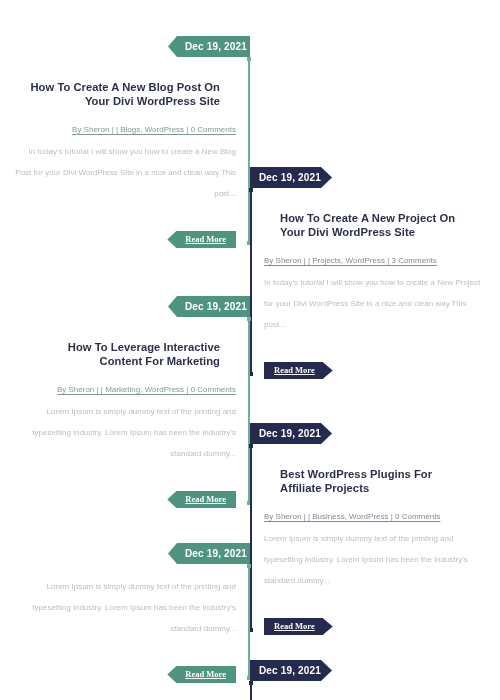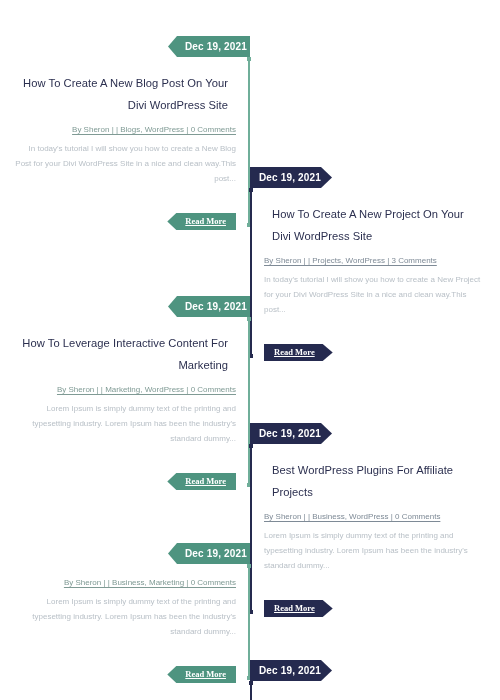--- a/index.html
+++ b/index.html
@@ -73,40 +73,40 @@
   .body .cap {
     position: absolute;
     width: 4px; height: 4px;
   }
   .entry.left  .body .cap { right: -3px; background: #6fae99; }
   .entry.right .body .cap { left:  -3px; background: #252a4f; }
   .body .cap.top    { top: 0px; }
   .body .cap.bottom { bottom: 0px; }
 
   .post-title {
-    margin: 8px;
+    margin: 16px;
     font-size: 11.2px;
-    font-weight: 400;
-    line-height: 22px;
+    font-weight: 700;
+    line-height: 14px;
     color: #2b2f4f;
     letter-spacing: 0.05px;
   }
   .post-meta {
     margin: 6px 0 6px 0;
     font-size: 8px;
     line-height: 11px;
     color: #7e8a96;
     text-decoration: underline;
     text-underline-offset: 1.5px;
   }
   .entry.left  .post-meta { color: #7f9a94; }
   .post-excerpt {
     margin: 5px 0 0 0;
     font-size: 8px;
-    line-height: 15px;
+    line-height: 21px;
     color: #b9c0c7;
   }
 
   
   .readmore-row { margin-top: 24px; height: 17px; }
   .entry.left  .readmore-row { text-align: right; }
   .entry.right .readmore-row { text-align: left;  }
 
   .readmore {
     display: inline-block;
@@ -178,21 +178,20 @@
         <p class="post-meta">By Sheron | | Business, WordPress | 0 Comments</p>
         <p class="post-excerpt">Lorem Ipsum is simply dummy text of the printing and typesetting industry. Lorem Ipsum has been the industry's standard dummy...</p>
         <div class="readmore-row"><a class="readmore">Read More</a></div>
         <span class="cap bottom"></span>
       </div>
     </div>
     <div class="entry left" style="top: 543px;">
       <div class="badge">Dec 19, 2021</div>
       <div class="body">
         <span class="cap top"></span>
-        <p class="post-meta">By Sheron | | Business, Marketing | 0 Comments</p>
         <p class="post-excerpt">Lorem Ipsum is simply dummy text of the printing and typesetting industry. Lorem Ipsum has been the industry's standard dummy...</p>
         <div class="readmore-row"><a class="readmore">Read More</a></div>
         <span class="cap bottom"></span>
       </div>
     </div>
     <div class="entry right" style="top: 660px;">
       <div class="badge">Dec 19, 2021</div>
       <div class="body" style="padding-bottom: 20px;">
         <span class="cap top"></span>
         <h3 class="post-title">How To Grow Your Business With Social Media Contests</h3>

